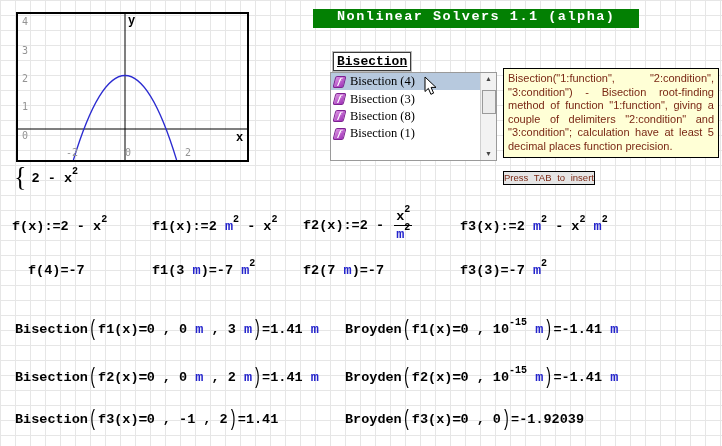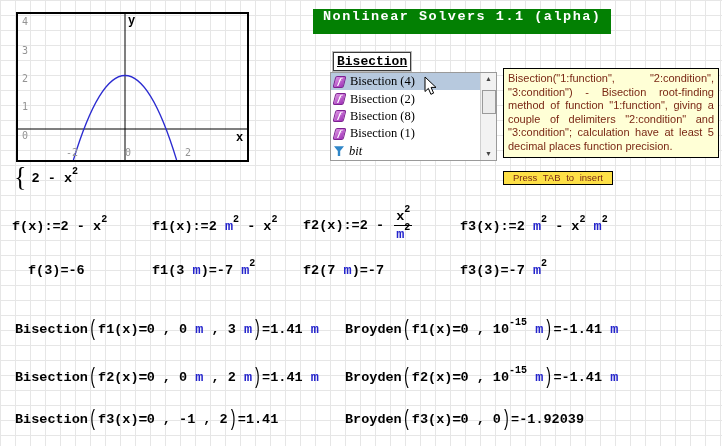--- a/index.html
+++ b/index.html
@@ -26,21 +26,21 @@
   .sup{font-size:10px;transform:translateY(-7px)}
   .unit{color:#2424cc}
   .beq{text-shadow:.6px 0 0 #000}
   .bigp{font-weight:400;transform:scaleY(1.65);margin:0 1px}
   .frac{display:inline-flex;flex-direction:column;align-items:center;margin:0 2px}
   .frac > :first-child{border-bottom:1.4px solid #000;padding:0 2px 1px}
   .frac > :last-child{padding-top:1px}
   .brace{font:400 26px "Liberation Serif",serif;margin-right:5px;transform:scaleY(1.05)}
 
   
-  .title{position:absolute;left:313px;top:9px;height:25px;line-height:19px;padding:0 10px;
+  .title{position:absolute;left:313px;top:9px;height:19px;line-height:19px;padding:0 24px;
          background:#038003;color:#fff;font:700 13.5px "Liberation Mono",monospace;letter-spacing:1.5px}
 
   
   .ac-input{position:absolute;left:333px;top:52px;background:#fff;border:1px solid #3c3c3c;
             outline:1px solid #bdbdbd;outline-offset:0px;padding:1px 3px;
             font:700 13px "Liberation Mono",monospace;text-decoration:underline}
   .ac-list{position:absolute;left:330px;top:72px;width:167px;height:89px;background:#fff;
            border:1px solid #9a9a9a;box-sizing:border-box}
   .ac-items{position:absolute;left:0;top:0;right:16px;bottom:0}
   .ac-item{display:flex;align-items:center;height:17.4px;padding-left:3px;gap:5px;
@@ -54,22 +54,22 @@
            clip-path:polygon(0 0,100% 0,62% 48%,62% 100%,38% 100%,38% 48%)}
   .ac-sb{position:absolute;right:0;top:0;bottom:0;width:16px;background:#f2f2f2;
          border-left:1px solid #cfcfcf;display:flex;flex-direction:column;
          align-items:center;justify-content:space-between;padding:2px 0;box-sizing:border-box}
   .sb-ar{font-size:7px;color:#444;line-height:8px}
   .sb-thumb{position:absolute;left:1px;top:17px;width:12px;height:22px;background:#ececec;border:1px solid #9a9a9a}
 
   
   .tooltip{position:absolute;left:503px;top:68px;width:206px;background:#ffffd6;border:1px solid #000;
            padding:3px 4px;font:11px/13.6px "Liberation Sans",sans-serif;color:#7a2815;text-align:justify}
-  .hint{position:absolute;left:503px;top:171px;background:#fde047;border:1px solid #000;
-        padding:0px 9px 1px;font:9.5px "Liberation Sans",sans-serif;color:#7a2815;word-spacing:3px}
+  .hint{position:absolute;left:503px;top:171px;background:#e5e5e5;border:1px solid #000;
+        padding:0px 0 1px;font:9.5px "Liberation Sans",sans-serif;color:#7a2815;word-spacing:3px}
 
   .cursor{position:absolute;left:424px;top:76px}
 </style>
 </head>
 <body>
 
 <div class="plot">
   <svg width="229" height="146" viewBox="0 0 229 146">
     <line x1="107" y1="0" x2="107" y2="146" stroke="#000" stroke-width="1"></line>
     <line x1="0" y1="115" x2="229" y2="115" stroke="#000" stroke-width="1"></line>
@@ -97,33 +97,29 @@
 <div class="ac-input">Bisection</div>
 
 <div class="ac-list">
   <div class="ac-items">
       <div class="ac-item sel">
         <span class="icon-fn">f</span>
         <span class="ac-label">Bisection (4)</span>
       </div>
       <div class="ac-item">
         <span class="icon-fn">f</span>
-        <span class="ac-label">Bisection (2)</span>
+        <span class="ac-label">Bisection (3)</span>
       </div>
       <div class="ac-item">
         <span class="icon-fn">f</span>
         <span class="ac-label">Bisection (8)</span>
       </div>
       <div class="ac-item">
         <span class="icon-fn">f</span>
         <span class="ac-label">Bisection (1)</span>
-      </div>
-      <div class="ac-item">
-        <span class="icon-filter"></span>
-        <span class="ac-label it">bit</span>
       </div>
     </div>
   <div class="ac-sb">
     <span class="sb-ar">▲</span>
     <span class="sb-thumb"></span>
     <span class="sb-ar">▼</span>
   </div>
 </div>
 
 <svg class="cursor" width="14" height="20" viewBox="0 0 14 20">
@@ -131,21 +127,21 @@
 </svg>
 
 <div class="tooltip">Bisection("1:function", "2:condition", "3:condition") - Bisection root-finding method of function "1:function", giving a couple of delimiters "2:condition" and "3:condition"; calculation have at least 5 decimal places function precision.</div>
 <div class="hint">Press TAB to insert</div>
 
 <div class="math" style="left:12px;top:219px"><span class="mrow"><span class="tk">f(x)</span><span class="tk">:=</span><span class="tk">2 - x</span><span class="tk sup">2</span></span></div>
 <div class="math" style="left:152px;top:219px"><span class="mrow"><span class="tk">f1(x)</span><span class="tk">:=</span><span class="tk">2 </span><span class="tk unit">m</span><span class="tk sup">2</span><span class="tk"> - x</span><span class="tk sup">2</span></span></div>
 <div class="math" style="left:303px;top:209px"><span class="mrow"><span class="tk">f2(x)</span><span class="tk">:=</span><span class="tk">2 - </span><span class="frac"><span class="mrow"><span class="tk">x</span><span class="tk sup">2</span></span><span class="mrow"><span class="tk unit">m</span><span class="tk sup">2</span></span></span></span></div>
 <div class="math" style="left:460px;top:219px"><span class="mrow"><span class="tk">f3(x)</span><span class="tk">:=</span><span class="tk">2 </span><span class="tk unit">m</span><span class="tk sup">2</span><span class="tk"> - x</span><span class="tk sup">2</span><span class="tk"> </span><span class="tk unit">m</span><span class="tk sup">2</span></span></div>
 
-<div class="math" style="left:28px;top:263px"><span class="mrow"><span class="tk">f(3)=-6</span></span></div>
+<div class="math" style="left:28px;top:263px"><span class="mrow"><span class="tk">f(4)=-7</span></span></div>
 <div class="math" style="left:152px;top:263px"><span class="mrow"><span class="tk">f1(3 </span><span class="tk unit">m</span><span class="tk">)=-7 </span><span class="tk unit">m</span><span class="tk sup">2</span></span></div>
 <div class="math" style="left:303px;top:263px"><span class="mrow"><span class="tk">f2(7 </span><span class="tk unit">m</span><span class="tk">)=-7</span></span></div>
 <div class="math" style="left:460px;top:263px"><span class="mrow"><span class="tk">f3(3)=-7 </span><span class="tk unit">m</span><span class="tk sup">2</span></span></div>
 
 <div class="math" style="left:15px;top:322px"><span class="mrow"><span class="tk">Bisection</span><span class="tk bigp">(</span><span class="tk">f1(x)</span><span class="tk beq">=</span><span class="tk">0 , 0 </span><span class="tk unit">m</span><span class="tk"> , 3 </span><span class="tk unit">m</span><span class="tk bigp">)</span><span class="tk">=1.41 </span><span class="tk unit">m</span></span></div>
 <div class="math" style="left:345px;top:322px"><span class="mrow"><span class="tk">Broyden</span><span class="tk bigp">(</span><span class="tk">f1(x)</span><span class="tk beq">=</span><span class="tk">0 , 10</span><span class="tk sup">-15</span><span class="tk"> </span><span class="tk unit">m</span><span class="tk bigp">)</span><span class="tk">=-1.41 </span><span class="tk unit">m</span></span></div>
 
 <div class="math" style="left:15px;top:370px"><span class="mrow"><span class="tk">Bisection</span><span class="tk bigp">(</span><span class="tk">f2(x)</span><span class="tk beq">=</span><span class="tk">0 , 0 </span><span class="tk unit">m</span><span class="tk"> , 2 </span><span class="tk unit">m</span><span class="tk bigp">)</span><span class="tk">=1.41 </span><span class="tk unit">m</span></span></div>
 <div class="math" style="left:345px;top:370px"><span class="mrow"><span class="tk">Broyden</span><span class="tk bigp">(</span><span class="tk">f2(x)</span><span class="tk beq">=</span><span class="tk">0 , 10</span><span class="tk sup">-15</span><span class="tk"> </span><span class="tk unit">m</span><span class="tk bigp">)</span><span class="tk">=-1.41 </span><span class="tk unit">m</span></span></div>
 

